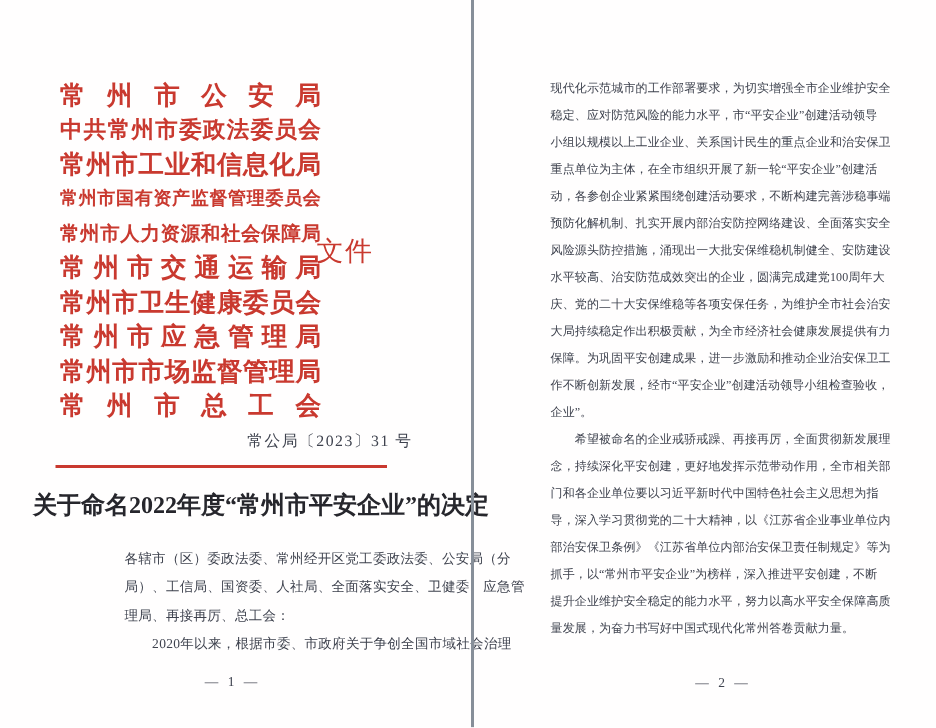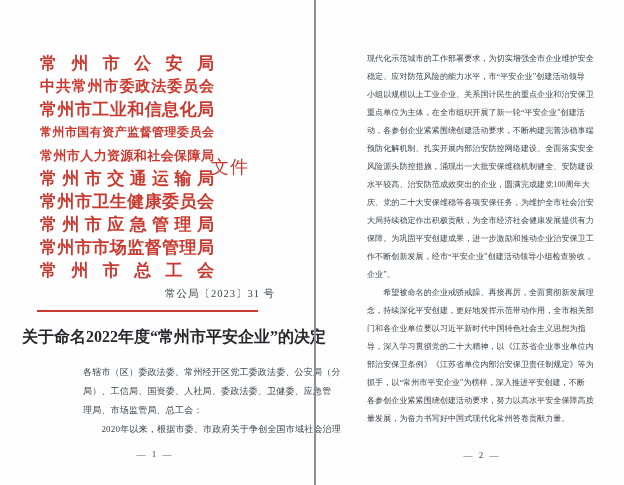--- a/index.html
+++ b/index.html
@@ -147,22 +147,22 @@
           <span>工</span>
           <span>会</span>
         </div>
       </div>
     <div class="file-label">文件</div>
     <div class="doc-number">常公局〔2023〕31 号</div>
     <div class="red-rule"></div>
     <div class="doc-title">关于命名2022年度“常州市平安企业”的决定</div>
     <div class="left-body">
         <div class="body-line">各辖市（区）委政法委、常州经开区党工委政法委、公安局（分</div>
-        <div class="body-line">局）、工信局、国资委、人社局、委政法委、卫健委、应急管</div>
-        <div class="body-line">理局、市场监管局、总工会：</div>
+        <div class="body-line">局）、工信局、国资委、人社局、全面落实安全、卫健委、应急管</div>
+        <div class="body-line">理局、再接再厉、总工会：</div>
         <div class="body-line">　　2020年以来，根据市委、市政府关于争创全国市域社会治理</div>
       </div>
     <div class="page-num left-num">— 1 —</div>
   </div>
 
   <div class="divider"></div>
 
   <div>
     <div class="right-body">
         <div class="body-line">现代化示范城市的工作部署要求，为切实增强全市企业维护安全</div>
@@ -177,19 +177,19 @@
         <div class="body-line">大局持续稳定作出积极贡献，为全市经济社会健康发展提供有力</div>
         <div class="body-line">保障。为巩固平安创建成果，进一步激励和推动企业治安保卫工</div>
         <div class="body-line">作不断创新发展，经市“平安企业”创建活动领导小组检查验收，</div>
         <div class="body-line">企业”。</div>
         <div class="body-line">　　希望被命名的企业戒骄戒躁、再接再厉，全面贯彻新发展理</div>
         <div class="body-line">念，持续深化平安创建，更好地发挥示范带动作用，全市相关部</div>
         <div class="body-line">门和各企业单位要以习近平新时代中国特色社会主义思想为指</div>
         <div class="body-line">导，深入学习贯彻党的二十大精神，以《江苏省企业事业单位内</div>
         <div class="body-line">部治安保卫条例》《江苏省单位内部治安保卫责任制规定》等为</div>
         <div class="body-line">抓手，以“常州市平安企业”为榜样，深入推进平安创建，不断</div>
-        <div class="body-line">各参创企业紧紧围绕创建活动要求，努力以高水平安全保障高质</div>
+        <div class="body-line">提升企业维护安全稳定的能力水平，努力以高水平安全保障高质</div>
         <div class="body-line">量发展，为奋力书写好中国式现代化常州答卷贡献力量。</div>
       </div>
     <div class="page-num right-num">— 2 —</div>
   </div>
 
 </div>
 
 </body></html>

